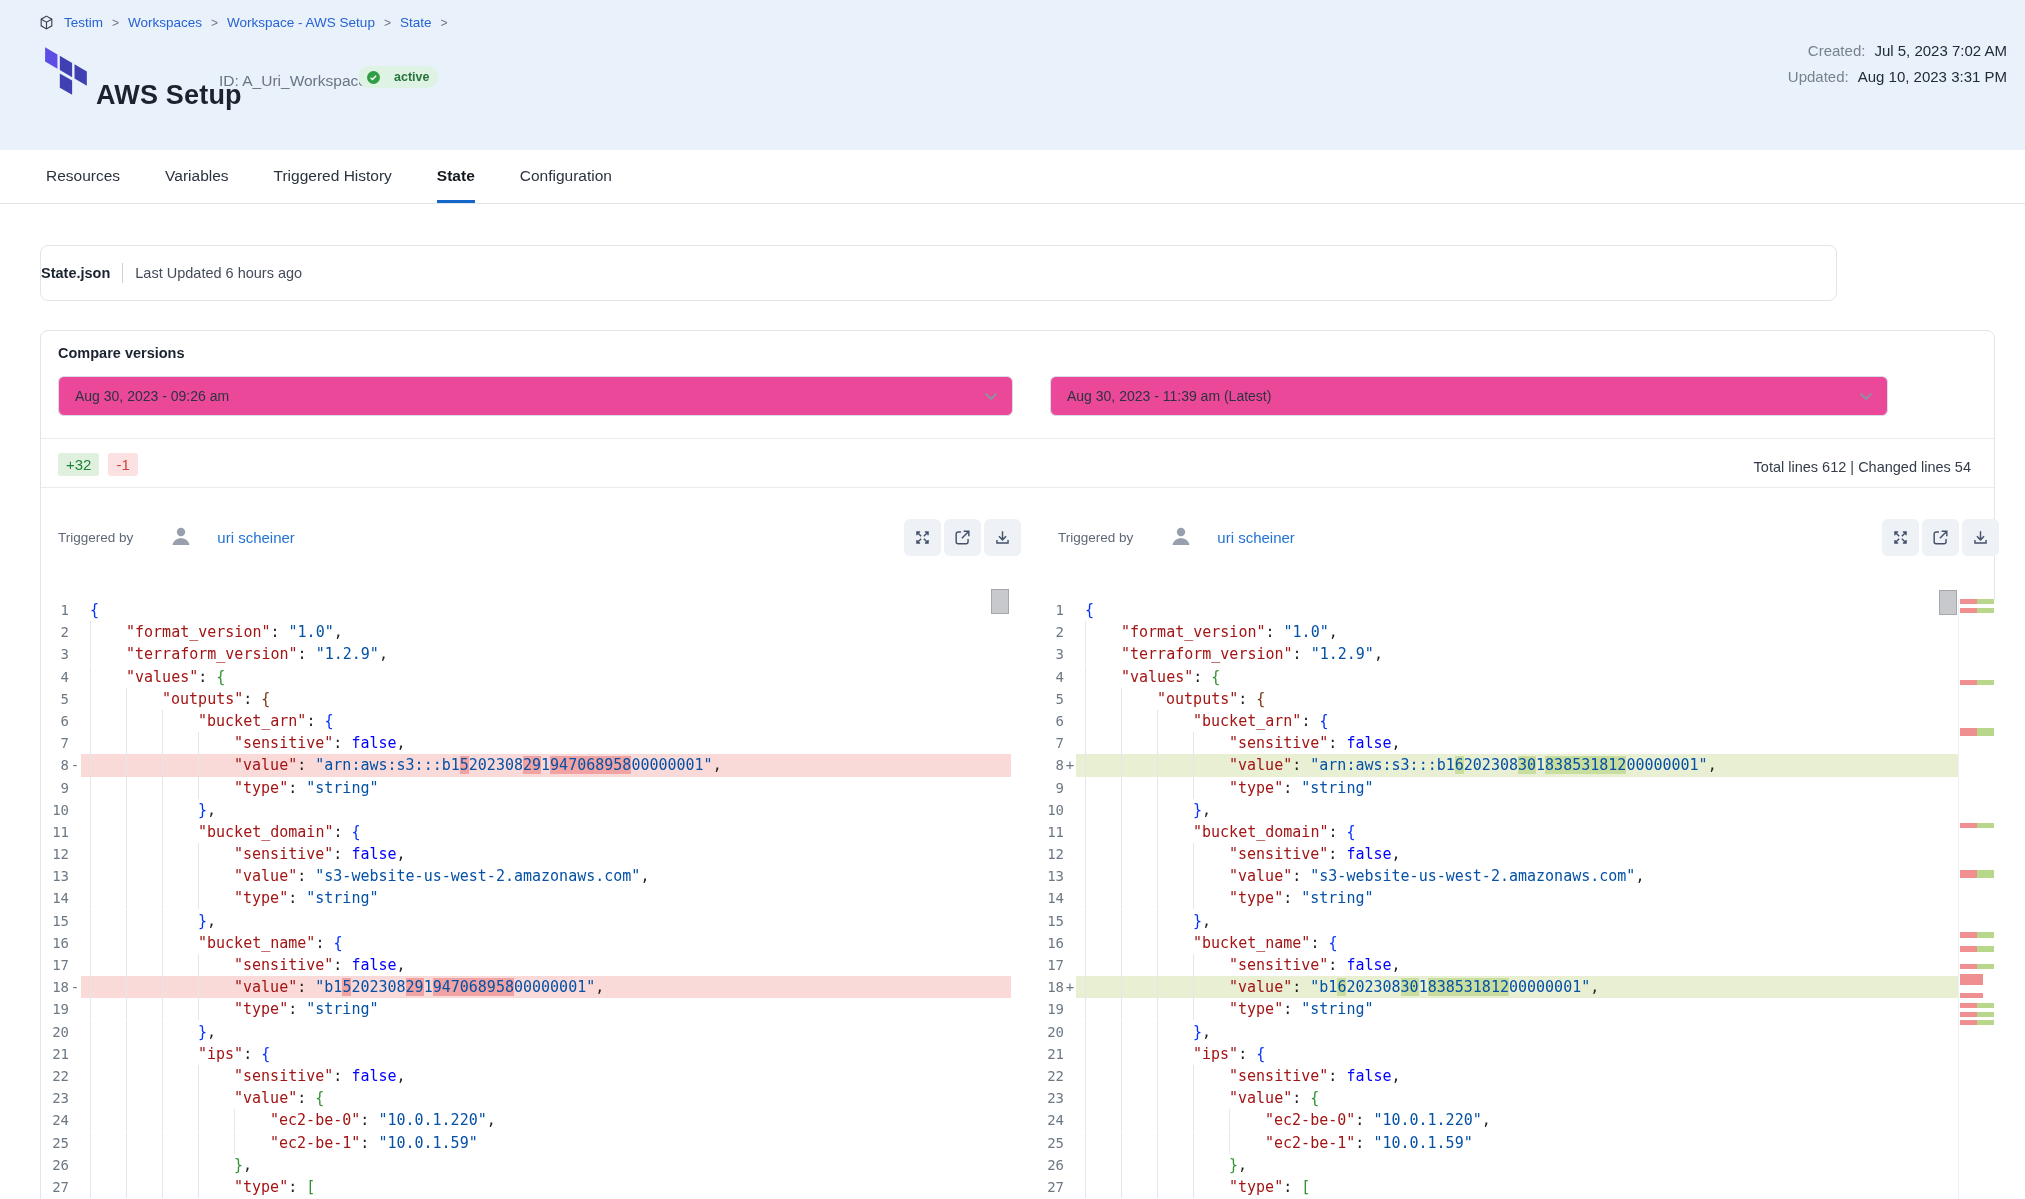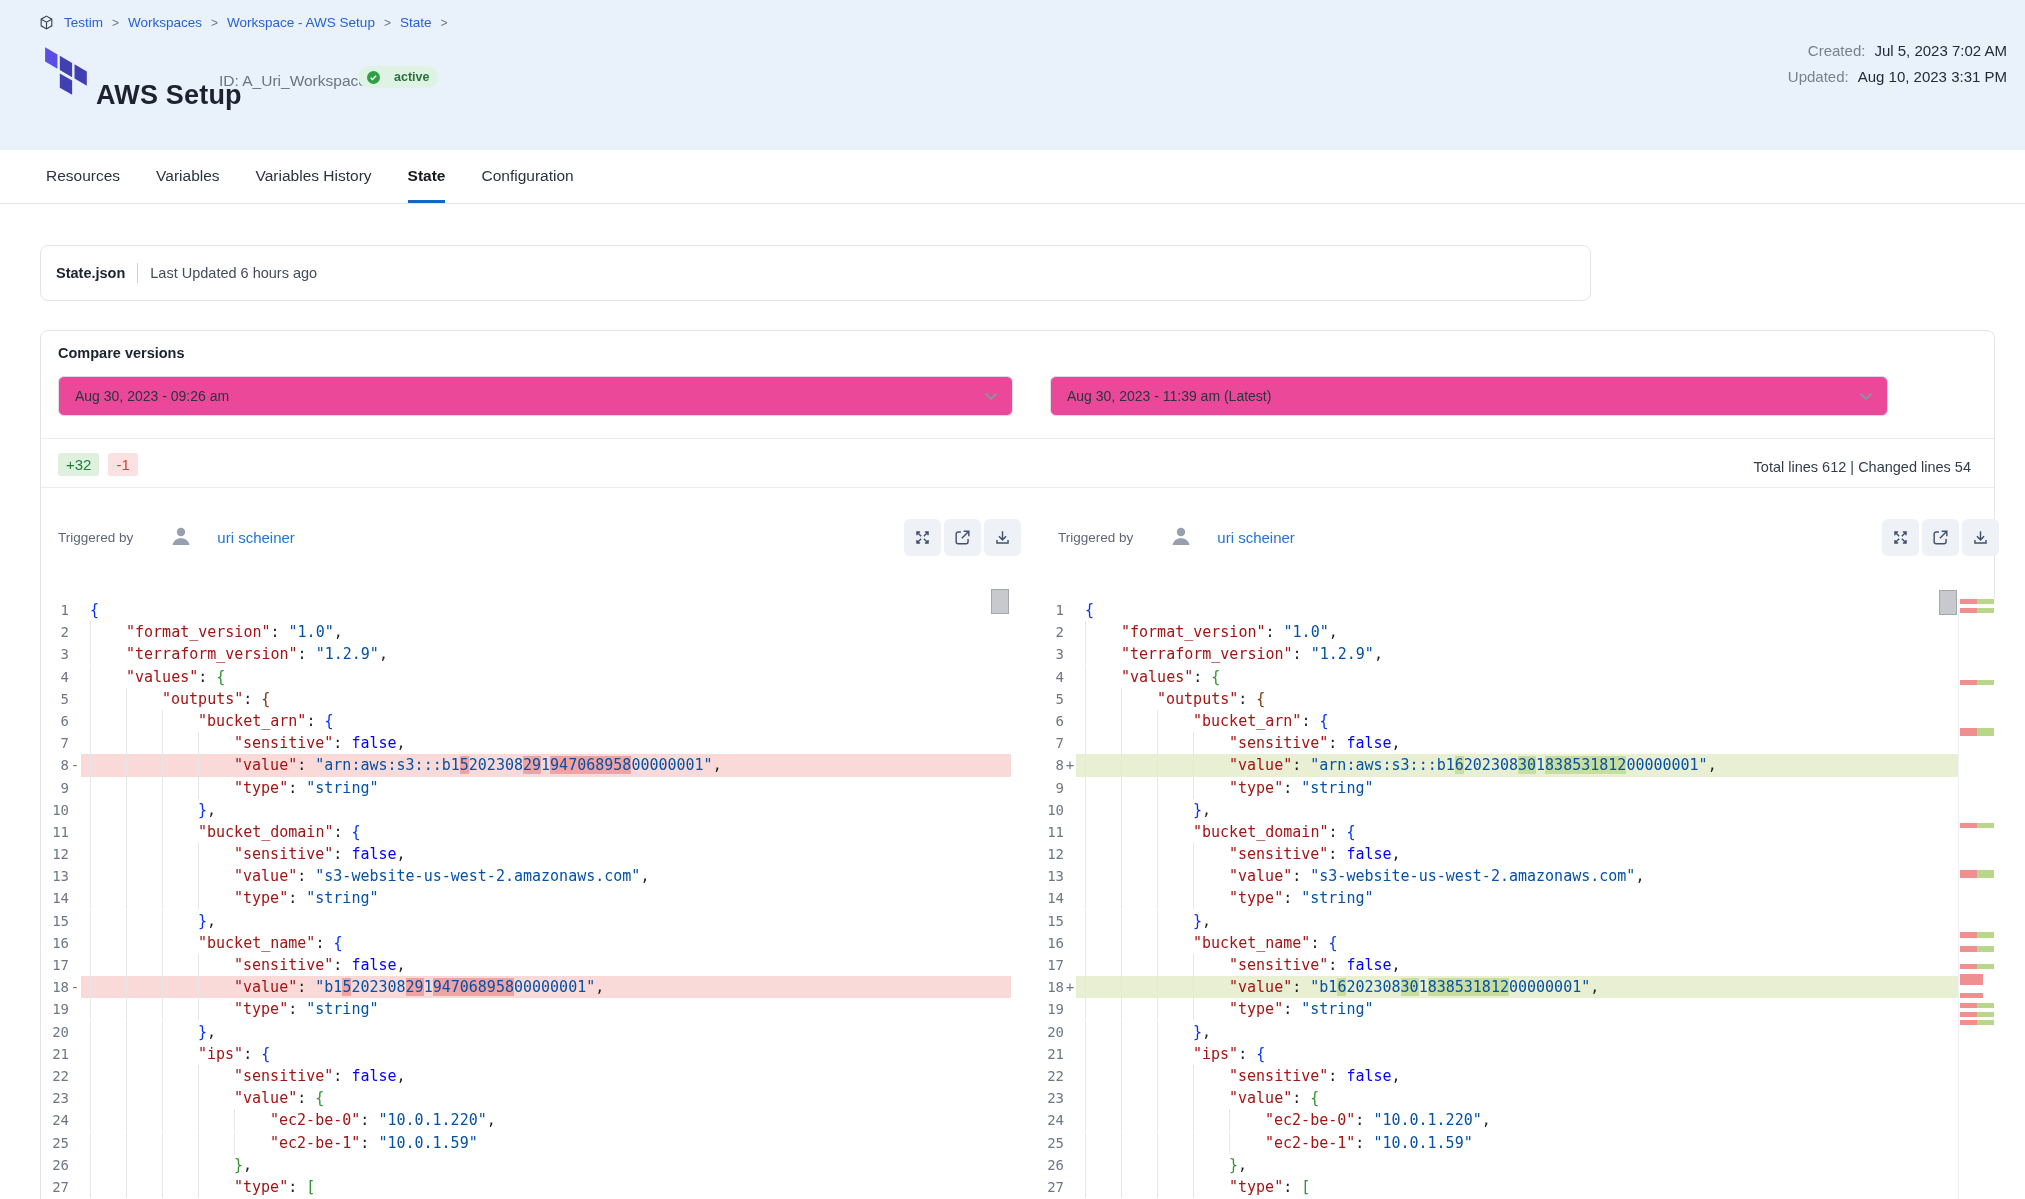--- a/index.html
+++ b/index.html
@@ -15,26 +15,26 @@
   .ws-id{position:absolute;left:219px;top:72px;font-size:15.5px;color:#6b7483;}
   .badge{position:absolute;left:358px;top:66px;height:22px;display:inline-flex;align-items:center;gap:14px;
          background:#def3e4;border-radius:11px;padding:0 9px;}
   .badge-text{font-size:12.5px;font-weight:700;color:#27733c;}
   .dates{position:absolute;right:18px;top:42px;display:flex;flex-direction:column;gap:9px;}
   .date-row{display:flex;justify-content:flex-end;align-items:center;gap:9px;font-size:15px;}
   .date-label{color:#78818f;}
   .date-value{color:#222b38;}
   
   .tabbar{position:absolute;left:0;top:150px;width:2025px;height:54px;background:#fff;
-          border-bottom:1px solid #e2e5ea;display:flex;align-items:stretch;padding-left:46px;gap:36px;box-sizing:border-box;}
+          border-bottom:1px solid #e2e5ea;display:flex;align-items:stretch;padding-left:46px;gap:45px;box-sizing:border-box;}
   .tab{display:flex;align-items:center;font-size:15.5px;color:#2b3340;cursor:pointer;border-bottom:3px solid transparent;padding-top:2px;box-sizing:border-box;}
   .tab.active{color:#14181f;font-weight:600;border-bottom-color:#1467c8;}
   
   .card{position:absolute;background:#fff;border:1px solid #e1e4e9;border-radius:8px;box-sizing:border-box;}
-  .file-card{left:40px;top:245px;width:1551px;height:56px;display:flex;align-items:center;padding-left:15px;}
+  .file-card{left:40px;top:245px;width:1797px;height:56px;display:flex;align-items:center;}
   .file-name{font-size:14.5px;font-weight:700;color:#1b2230;}
   .file-sep{width:1px;height:20px;background:#ccd2da;margin:0 12px;}
   .file-updated{font-size:14.5px;color:#444c5a;}
   .main-card{left:40px;top:330px;width:1955px;height:1000px;}
   .cmp-title{position:absolute;left:17px;top:14px;font-size:14.5px;font-weight:700;color:#1b2230;}
   .select{position:absolute;top:45px;height:40px;border:1px solid #d9dde4;border-radius:6px;background:#ec4899;
           display:flex;align-items:center;justify-content:space-between;padding:0 14px 0 16px;box-sizing:border-box;cursor:pointer;}
   .select-l{left:17px;width:955px;}
   .select-r{left:1009px;width:838px;}
   .select-text{font-size:14px;color:#2b3342;}
@@ -128,21 +128,21 @@
       <div class="date-row">
         <span class="date-label">Updated:</span>
         <span class="date-value">Aug 10, 2023 3:31 PM</span>
       </div>
     </div>
   </header>
 
   <nav class="tabbar" id="tabs">
       <div class="tab">Resources</div>
       <div class="tab">Variables</div>
-      <div class="tab">Variables History</div>
+      <div class="tab">Triggered History</div>
       <div class="tab active">State</div>
       <div class="tab">Configuration</div>
     </nav>
 
   <section class="card file-card">
     <span class="file-name">State.json</span>
     <span class="file-sep"></span>
     <span class="file-updated">Last Updated 6 hours ago</span>
   </section>
 

